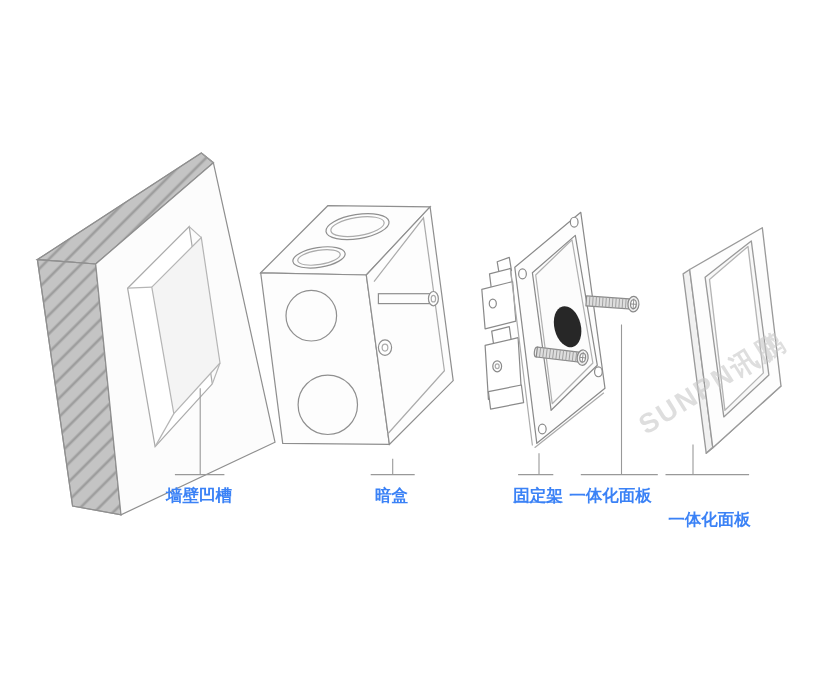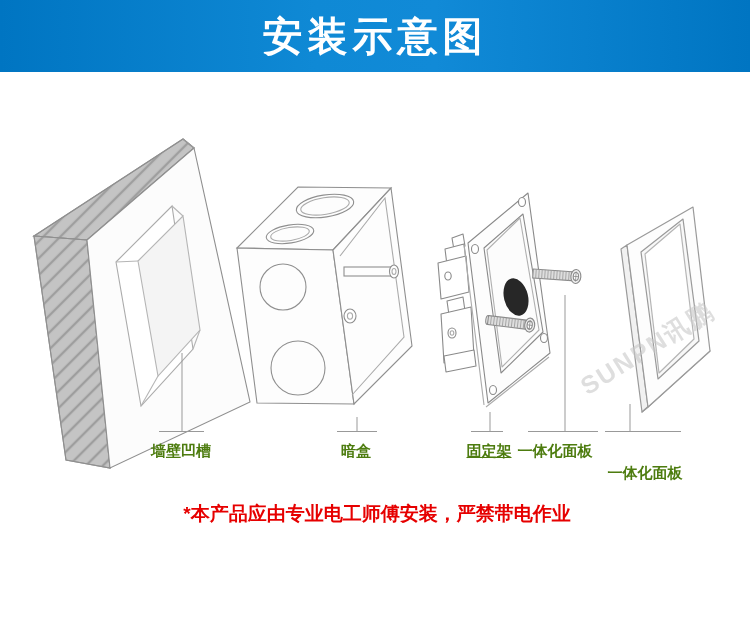--- a/index.html
+++ b/index.html
@@ -13,38 +13,35 @@
   
   .art{position:absolute;left:0;top:0;width:750px;height:630px;}
   
   .watermark{position:absolute;left:572px;top:288px;width:150px;height:120px;
              display:flex;align-items:center;justify-content:center;
              transform:rotate(-32deg);color:#c9c9c9;opacity:.6;
              font-size:25px;font-weight:600;letter-spacing:2px;white-space:nowrap;
              pointer-events:none;}
   
   .part-label{position:absolute;top:442px;transform:translateX(-50%);
-              font-size:15px;font-weight:600;color:#4d7c0f;white-space:nowrap;line-height:18px;}
+              font-size:15px;font-weight:600;color:#3b82f6;white-space:nowrap;line-height:18px;}
   .lbl-wall{left:181px;}
   .lbl-box{left:356px;}
   .lbl-bracket{left:489px;text-decoration:underline;}
   .lbl-screws{left:555px;}
   .lbl-panel{left:645px;margin-top:22px;}
   
   .warning{position:absolute;left:377px;top:503px;transform:translateX(-50%);
            font-size:19px;font-weight:bold;color:#e60000;white-space:nowrap;line-height:22px;}
 </style>
 </head>
 <body>
 
 <div class="page">
 
-  <div class="banner">
-    <h1>安装示意图</h1>
-  </div>
 
   <svg class="art" viewBox="0 0 750 630">
     <defs>
       <pattern id="hatch" patternUnits="userSpaceOnUse" width="12" height="12" patternTransform="rotate(45)">
         <line x1="6" y1="-1" x2="6" y2="13" stroke="#9e9e9e" stroke-width="2.4"></line>
       </pattern>
     </defs>
 
     <g stroke="#9a9a9a" stroke-width="1.1" fill="none">
 
@@ -181,15 +178,14 @@
   </svg>
 
   <div class="watermark">SUNPN讯鹏</div>
 
   <div class="part-label lbl-wall">墙壁凹槽</div>
   <div class="part-label lbl-box">暗盒</div>
   <div class="part-label lbl-bracket">固定架</div>
   <div class="part-label lbl-screws">一体化面板</div>
   <div class="part-label lbl-panel">一体化面板</div>
 
-  <div class="warning">*本产品应由专业电工师傅安装，严禁带电作业</div>
 
 </div>
 
 </body></html>

